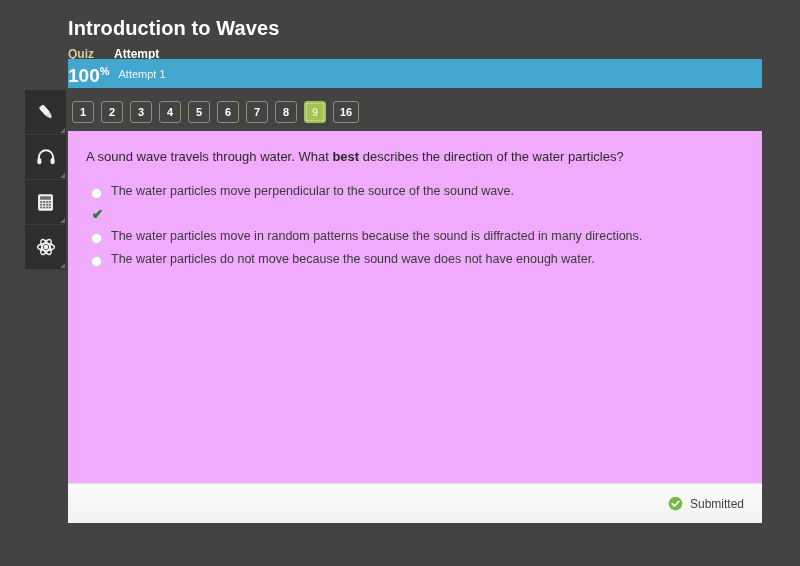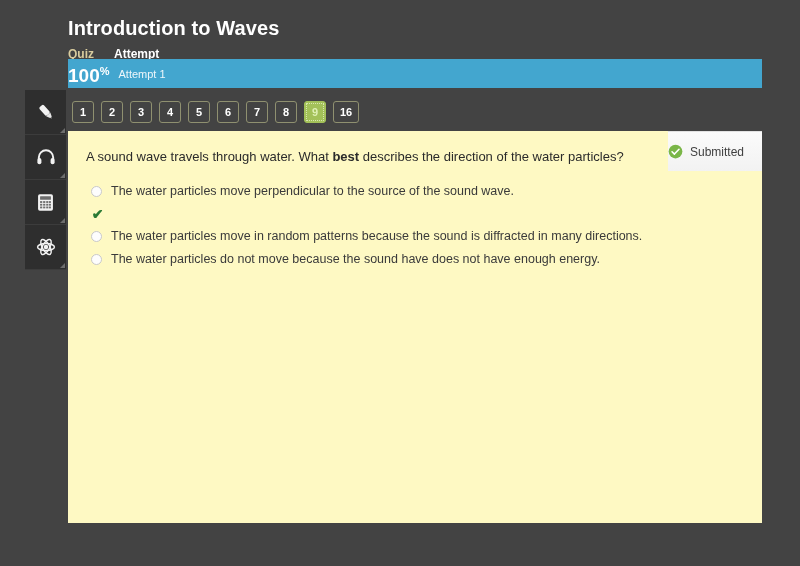--- a/index.html
+++ b/index.html
@@ -134,43 +134,43 @@
   }
   .qbtn.wide { width: 26px; }
 
   
   .card {
     position: absolute;
     left: 68px;
     top: 131px;
     width: 694px;
     height: 392px;
-    background: #fef9c3;
-    display: flex;
-    flex-direction: row;
+    background: #f0abfc;
+    display: flex;
+    flex-direction: column;
   }
 
   .card-body {
     flex: 1 1 auto;
     padding: 17px 18px 0 18px;
   }
 
   .question-text {
     font-size: 13px;
     color: #2b2b2b;
     line-height: 17px;
   }
   .question-text b { font-weight: bold; }
 
   .options {
     margin-top: 15px;
   }
   .option {
     display: flex;
-    align-items: flex-start;
+    align-items: flex-end;
     gap: 9px;
     padding: 3px 0 4px 5px;
     min-height: 22px;
   }
   .radio {
     width: 11px;
     height: 11px;
     border: 1px solid #c9c9c9;
     border-radius: 50%;
     background: #fdfdfd;
@@ -194,21 +194,21 @@
   }
 
   
   .card-footer {
     flex: 0 0 auto;
     height: 40px;
     border-top: 1px solid #e2e2e2;
     background: linear-gradient(#fbfbfb, #f2f2f2);
     display: flex;
     align-items: center;
-    justify-content: space-between;
+    justify-content: flex-end;
     padding-right: 18px;
     gap: 7px;
   }
   .submitted-label {
     font-size: 12px;
     color: #3f3f3f;
   }
   .badge-check {
     width: 15px;
     height: 15px;
@@ -327,21 +327,21 @@
         <span class="check-mark">✔</span>
       </div>
 
       <div class="option">
         <span class="radio"></span>
         <span class="option-text">The water particles move in random patterns because the sound is diffracted in many directions.</span>
       </div>
 
       <div class="option">
         <span class="radio"></span>
-        <span class="option-text">The water particles do not move because the sound have does not have enough energy.</span>
+        <span class="option-text">The water particles do not move because the sound wave does not have enough water.</span>
       </div>
 
     </div>
   </div>
 
   <div class="card-footer">
     <span class="badge-check">
       <svg width="15" height="15" viewBox="0 0 24 24">
         <circle cx="12" cy="12" r="11" fill="#7ab648"></circle>
         <path d="M6.5 12.4 L10.3 16.1 L17.6 8.4" fill="none" stroke="#ffffff" stroke-width="2.6" stroke-linecap="round" stroke-linejoin="round"></path>

